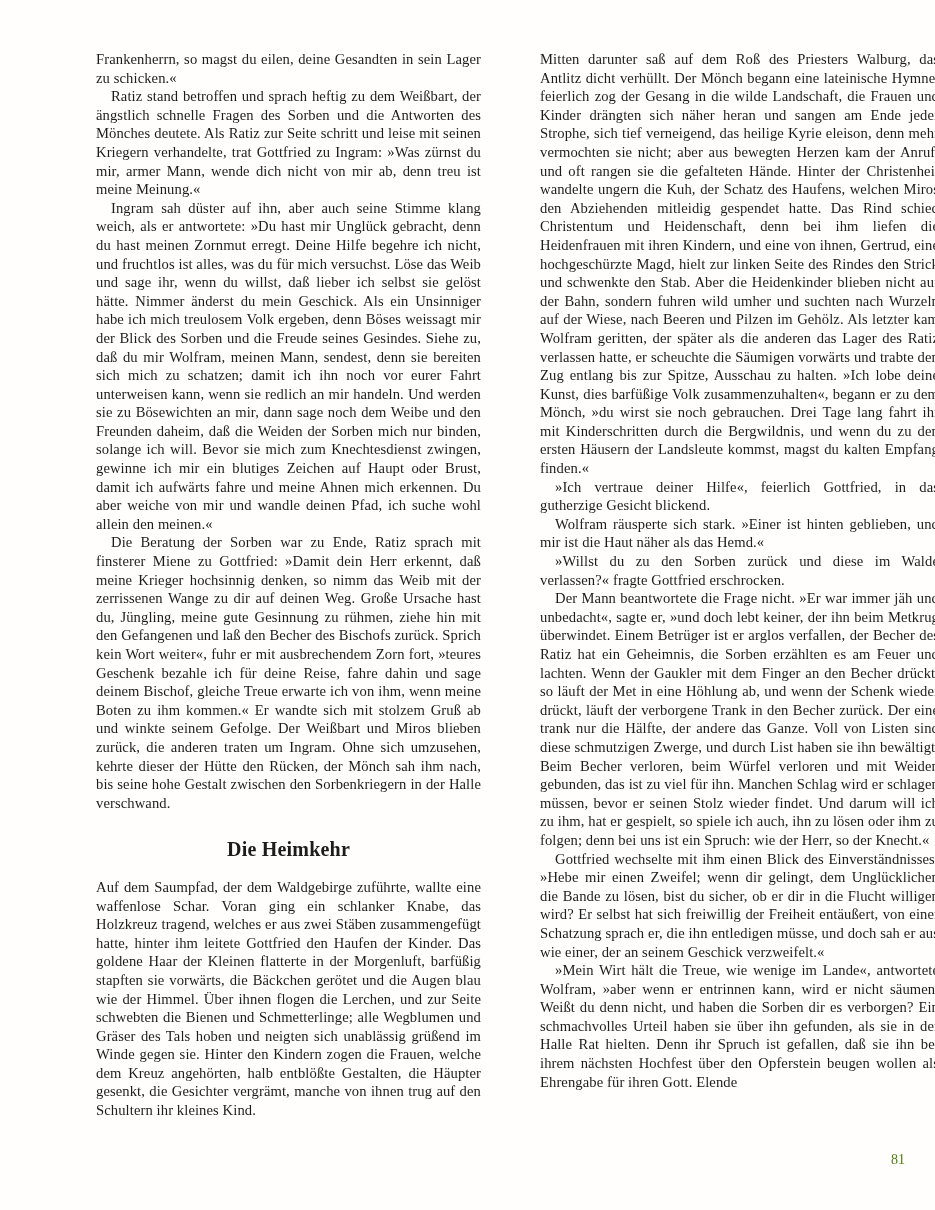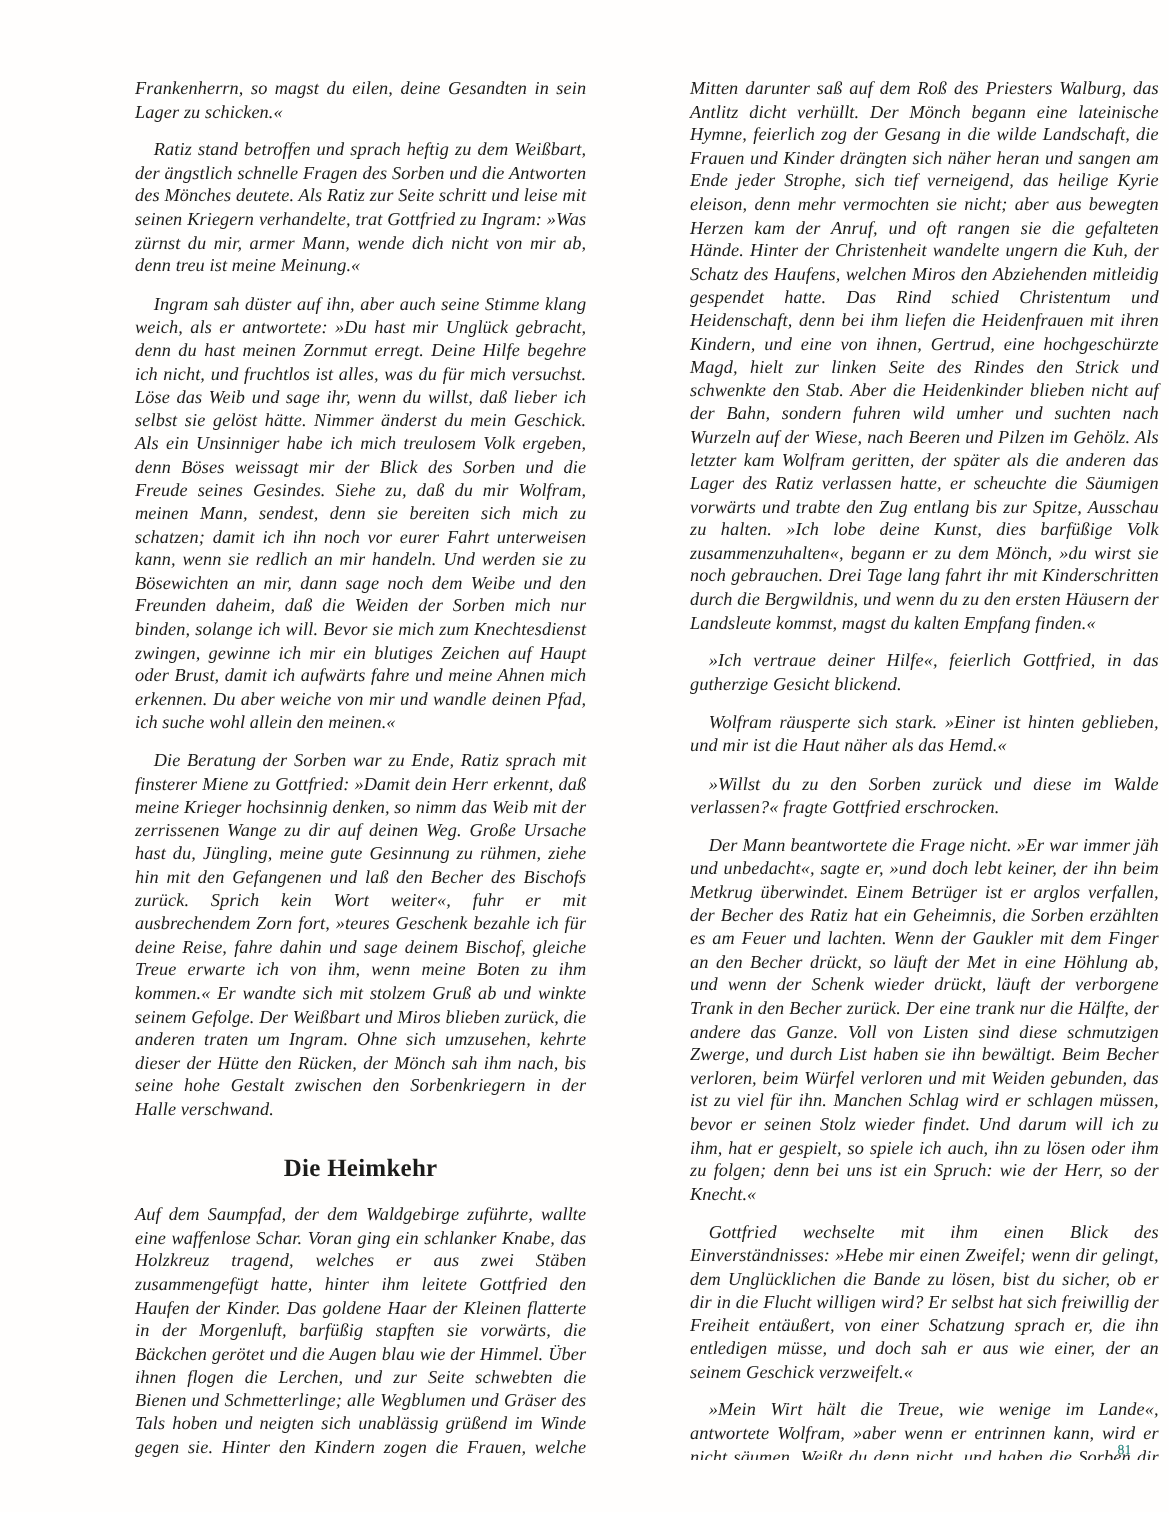--- a/index.html
+++ b/index.html
@@ -24,41 +24,40 @@
     text-align: justify;
     font-size: 14.6px;
     line-height: 18.6px;
     letter-spacing: 0.1px;
     hyphens: auto;
     -webkit-hyphens: auto;
   }
   .col-left  { left: 96px;  width: 385px; }
   .col-right { left: 540px; width: 399px; }
   p.para {
-    margin: 12px;
+    margin: 0;
     padding: 0;
-    font-style: italic;
   }
   p.para.indent { text-indent: 15px; }
   h2.section-heading {
     font-size: 20px;
     font-weight: bold;
     text-align: center;
     letter-spacing: 0.2px;
     margin: 28px 0 19px 0;
   }
   .page-number {
     position: absolute;
     top: 1152px;
     left: 513px;
     width: 392px;
     text-align: right;
-    font-size: 11px;
+    font-size: 14px;
     line-height: 16px;
-    color: #0f766e;
+    color: #4d7c0f;
   }
 </style>
 </head>
 <body>
 
 <div class="page">
   <div class="column col-left">
       <p class="para" lang="de">Frankenherrn, so magst du eilen, deine Gesandten in sein Lager zu schicken.«</p>
       <p class="para indent" lang="de">Ratiz stand betroffen und sprach heftig zu dem Weißbart, der ängstlich schnelle Fragen des Sorben und die Antworten des Mönches deutete. Als Ratiz zur Seite schritt und leise mit seinen Kriegern verhandelte, trat Gottfried zu Ingram: »Was zürnst du mir, armer Mann, wende dich nicht von mir ab, denn treu ist meine Meinung.«</p>
       <p class="para indent" lang="de">Ingram sah düster auf ihn, aber auch seine Stimme klang weich, als er antwortete: »Du hast mir Unglück gebracht, denn du hast meinen Zornmut erregt. Deine Hilfe begehre ich nicht, und fruchtlos ist alles, was du für mich versuchst. Löse das Weib und sage ihr, wenn du willst, daß lieber ich selbst sie gelöst hätte. Nimmer änderst du mein Geschick. Als ein Unsinniger habe ich mich treulosem Volk ergeben, denn Böses weissagt mir der Blick des Sorben und die Freude seines Gesindes. Siehe zu, daß du mir Wolfram, meinen Mann, sendest, denn sie bereiten sich mich zu schatzen; damit ich ihn noch vor eurer Fahrt unterweisen kann, wenn sie redlich an mir handeln. Und werden sie zu Bösewichten an mir, dann sage noch dem Weibe und den Freunden daheim, daß die Weiden der Sorben mich nur binden, solange ich will. Bevor sie mich zum Knechtesdienst zwingen, gewinne ich mir ein blutiges Zeichen auf Haupt oder Brust, damit ich aufwärts fahre und meine Ahnen mich erkennen. Du aber weiche von mir und wandle deinen Pfad, ich suche wohl allein den meinen.«</p>

